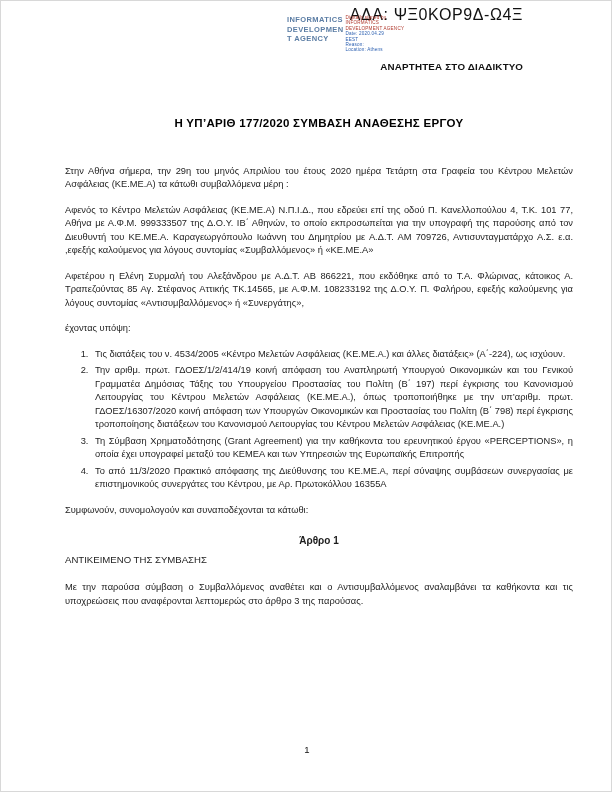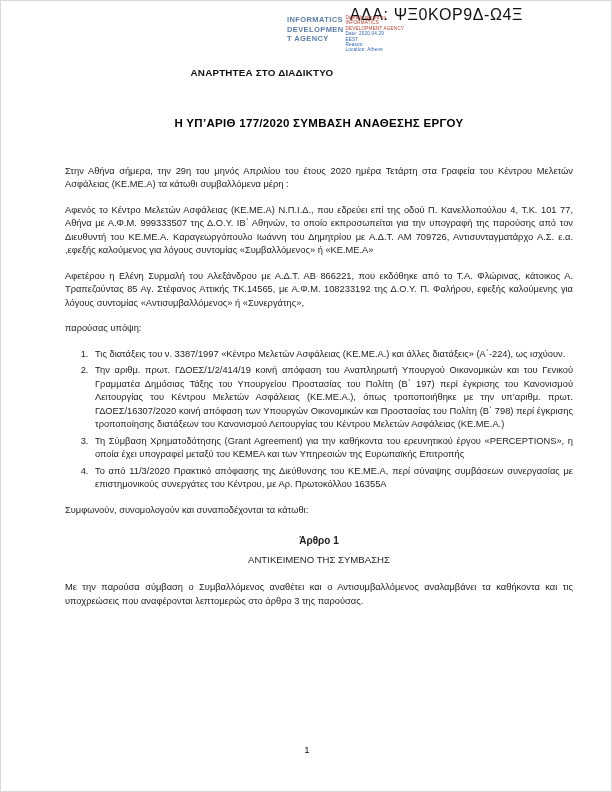--- a/index.html
+++ b/index.html
@@ -43,24 +43,24 @@
   .stamp-sig {
     width: 62px;
     font-size: 4.6px;
     line-height: 5.4px;
     letter-spacing: 0.2px;
   }
   .sig-red  { color: #b03a2e; }
   .sig-blue { color: #2b5fb0; }
   .posting-notice {
     position: absolute;
-    top: 66px;
+    top: 60px;
     left: 0;
     width: 522px;
-    text-align: center;
+    text-align: right;
     font-weight: bold;
     font-size: 9.8px;
     letter-spacing: 0.2px;
     color: #111;
   }
   
   .content {
     position: absolute;
     top: 116px;
     left: 64px;
@@ -87,21 +87,21 @@
     padding-left: 4px;
   }
   .article-number {
     text-align: center;
     font-weight: bold;
     font-size: 10px;
     margin-top: 17px;
     margin-bottom: 5px;
   }
   .article-title {
-    text-align: center;
+    text-align: left;
     font-size: 9.6px;
     margin-bottom: 15px;
   }
   .page-number {
     position: absolute;
     bottom: 36px;
     left: 0;
     width: 612px;
     text-align: center;
     font-size: 9.5px;
@@ -137,24 +137,24 @@
   <div class="content">
 
     <div class="doc-title">Η ΥΠ’ΑΡΙΘ 177/2020 ΣΥΜΒΑΣΗ ΑΝΑΘΕΣΗΣ ΕΡΓΟΥ</div>
 
     <p class="para">Στην Αθήνα σήμερα, την 29η του μηνός Απριλίου του έτους 2020  ημέρα Τετάρτη στα Γραφεία του Κέντρου Μελετών Ασφάλειας (ΚΕ.ΜΕ.Α) τα κάτωθι συμβαλλόμενα μέρη :</p>
 
     <p class="para">Αφενός το Κέντρο Μελετών Ασφάλειας (ΚΕ.ΜΕ.Α) Ν.Π.Ι.Δ., που εδρεύει επί της οδού Π. Κανελλοπούλου 4, Τ.Κ. 101 77, Αθήνα με Α.Φ.Μ. 999333507 της Δ.Ο.Υ. ΙΒ΄ Αθηνών, το οποίο εκπροσωπείται για την υπογραφή της παρούσης από τον  Διευθυντή του ΚΕ.ΜΕ.Α. Καραγεωργόπουλο Ιωάννη του Δημητρίου με Α.Δ.Τ. ΑΜ 709726, Αντισυνταγματάρχο Α.Σ. ε.α. ,εφεξής καλούμενος για λόγους συντομίας «Συμβαλλόμενος» ή «ΚΕ.ΜΕ.Α»</p>
 
     <p class="para">Αφετέρου η Ελένη Συρμαλή του Αλεξάνδρου με Α.Δ.Τ. ΑΒ 866221, που εκδόθηκε από το Τ.Α. Φλώρινας, κάτοικος Α. Τραπεζούντας 85 Αγ. Στέφανος Αττικής ΤΚ.14565, με Α.Φ.Μ. 108233192 της Δ.Ο.Υ. Π. Φαλήρου, εφεξής καλούμενης για λόγους συντομίας «Αντισυμβαλλόμενος» ή «Συνεργάτης»,</p>
 
-    <p class="para">παρούσας υπόψη:</p>
+    <p class="para">έχοντας υπόψη:</p>
 
     <ol class="legal-list">
-      <li>Τις διατάξεις του ν. 3387/1997 «Κέντρο Μελετών Ασφάλειας (ΚΕ.ΜΕ.Α.) και άλλες διατάξεις» (Α΄-224), ως ισχύουν.</li>
+      <li>Τις διατάξεις του ν. 4534/2005 «Κέντρο Μελετών Ασφάλειας (ΚΕ.ΜΕ.Α.) και άλλες διατάξεις» (Α΄-224), ως ισχύουν.</li>
       <li>Την αριθμ. πρωτ. ΓΔΟΕΣ/1/2/414/19 κοινή απόφαση του Αναπληρωτή Υπουργού Οικονομικών και του Γενικού Γραμματέα Δημόσιας Τάξης του Υπουργείου Προστασίας του Πολίτη (Β΄ 197) περί έγκρισης του Κανονισμού Λειτουργίας του Κέντρου Μελετών Ασφάλειας (ΚΕ.ΜΕ.Α.), όπως τροποποιήθηκε με την υπ’αριθμ. πρωτ. ΓΔΟΕΣ/16307/2020 κοινή απόφαση των Υπουργών Οικονομικών και Προστασίας του Πολίτη (Β΄ 798) περί έγκρισης τροποποίησης διατάξεων του Κανονισμού Λειτουργίας του Κέντρου Μελετών Ασφάλειας (ΚΕ.ΜΕ.Α.)</li>
       <li>Τη Σύμβαση Χρηματοδότησης (Grant Agreement) για την καθήκοντα του ερευνητικού έργου «PERCEPTIONS», η οποία έχει υπογραφεί μεταξύ του ΚΕΜΕΑ και των Υπηρεσιών της Ευρωπαϊκής Επιτροπής</li>
       <li>Το από 11/3/2020 Πρακτικό απόφασης της Διεύθυνσης του ΚΕ.ΜΕ.Α, περί σύναψης συμβάσεων συνεργασίας με επιστημονικούς συνεργάτες του Κέντρου, με Αρ. Πρωτοκόλλου 16355Α</li>
     </ol>
 
     <p class="para">Συμφωνούν, συνομολογούν και συναποδέχονται τα κάτωθι:</p>
 
     <div class="article-number">Άρθρο 1</div>
     <div class="article-title">ΑΝΤΙΚΕΙΜΕΝΟ ΤΗΣ ΣΥΜΒΑΣΗΣ</div>
 

